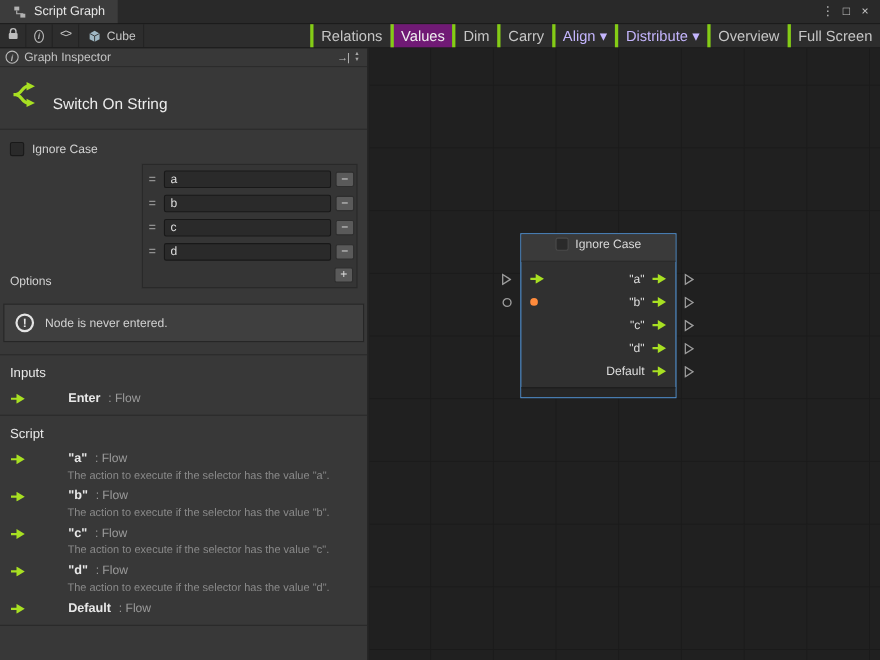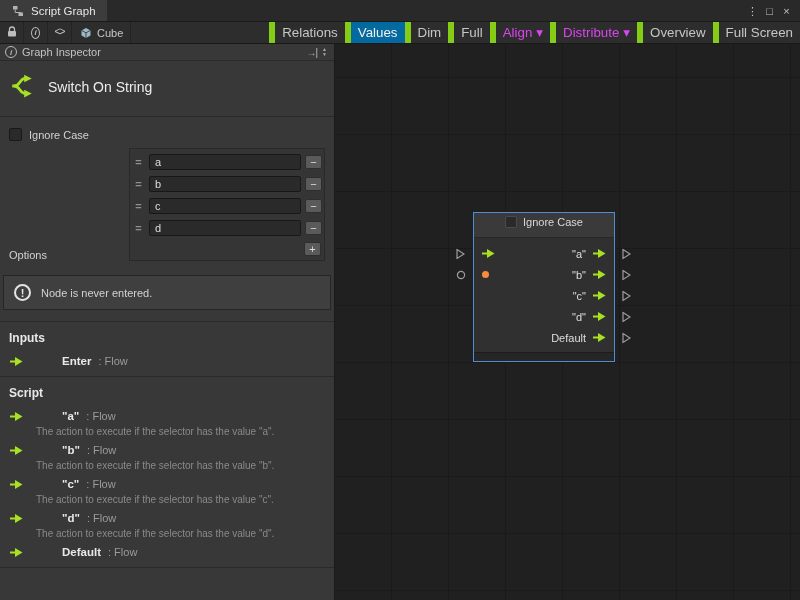--- a/index.html
+++ b/index.html
@@ -20,39 +20,39 @@
     color:#E6E6E6; font-size:11.5px; }
   .win-controls { margin-left:auto; display:flex; align-items:center; padding-right:5px; color:#C4C4C4; }
   .win-btn { width:17px; height:22px; text-align:center; font-size:11px; line-height:22px; }
 
   
   .toolbar { position:absolute; top:22px; left:0; right:0; height:22px; background:#2D2D2D;
     border-bottom:1px solid #191919; display:flex; align-items:stretch; color:#C6C6C6; }
   .tb-btn { display:flex; align-items:center; padding:0 7px; border-right:1px solid #232323; gap:4px; }
   .tb-icon-btn { width:24px; justify-content:center; }
   .tb-right { margin-left:auto; display:flex; align-items:stretch; }
-  .tb-right .tb-btn { border-right:none; border-left:6px solid #84cc16; }
-  .tb-btn.active { background:#0369a1; color:#F0F0F0; }
-  .tb-btn.disabled { color:#d946ef; }
+  .tb-right .tb-btn { border-right:none; border-left:3px solid #84cc16; }
+  .tb-btn.active { background:#701a75; color:#F0F0F0; }
+  .tb-btn.disabled { color:#c4b5fd; }
   .zoom-area { display:flex; align-items:center; gap:7px; padding:0 9px; }
   .slider { width:92px; height:2px; background:#141414; position:relative; border-radius:1px; }
   .knob { position:absolute; right:-3px; top:-4px; width:10px; height:10px; background:#B6B6B6; border-radius:50%; }
   .circle-i { width:12px; height:12px; border-radius:50%; border:1px solid #B9B9B9; color:#B9B9B9;
     display:flex; align-items:center; justify-content:center; font-size:8px; font-style:italic; font-weight:bold; }
   .code-glyph { font-family:"Liberation Mono","DejaVu Sans Mono",monospace; font-size:10px; letter-spacing:-1px; }
 
   
   .inspector { position:absolute; top:44px; left:0; width:335px; bottom:0; background:#383838;
     border-right:1px solid #1B1B1B; display:flex; flex-direction:column; overflow:hidden; }
   .insp-header { flex:0 0 17px; display:flex; align-items:center; gap:5px; padding:0 5px;
     border-bottom:1px solid #2B2B2B; color:#C2C2C2; }
   .insp-header .hspacer { flex:1; }
   .dock-glyph { color:#BDBDBD; font-size:10px; letter-spacing:-1px; }
   .spinner { display:flex; flex-direction:column; line-height:5px; font-size:5px; color:#A8A8A8; padding-right:2px; }
-  .insp-title { flex:0 0 auto; display:flex; align-items:center; gap:13px; padding:12px 9px 15px;
+  .insp-title { flex:0 0 auto; display:flex; align-items:flex-end; gap:13px; padding:12px 9px 15px;
     border-bottom:1px solid #2A2A2A; }
   .insp-title .name { font-size:14px; color:#ECECEC; }
 
   .props { flex:0 0 auto; padding:11px 9px 4px; }
   .checkbox-row { display:flex; align-items:center; gap:7px; margin-bottom:7px; }
   .checkbox { width:13px; height:13px; background:#2A2A2A; border:1px solid #191919; border-radius:2px; flex:0 0 auto; }
   .options-row { display:flex; align-items:flex-end; }
   .options-list { margin-left:auto; width:196px; background:#353535; border:1px solid #292929; padding:2px; }
   .opt-row { display:flex; align-items:center; gap:4px; height:22px; }
   .opt-handle { width:13px; text-align:center; color:#909090; font-weight:bold; }
@@ -61,25 +61,25 @@
   .sq-btn { width:17px; height:14px; background:#5A5A5A; border:1px solid #2E2E2E; border-radius:2px;
     color:#DEDEDE; font-size:11px; line-height:11px; text-align:center; flex:0 0 auto; }
   .opt-footer { display:flex; justify-content:flex-end; padding:3px 1px 2px; }
 
   .warning-box { flex:0 0 auto; margin:10px 3px 11px; border:1px solid #262626; background:#3F3F3F;
     display:flex; align-items:center; gap:10px; padding:8px 10px; }
   .warn-icon { width:17px; height:17px; border-radius:50%; border:2px solid #E4E4E4; color:#E4E4E4;
     font-weight:bold; display:flex; align-items:center; justify-content:center; font-size:11px; flex:0 0 auto; }
 
   .io-section { flex:0 0 auto; border-top:1px solid #2A2A2A; padding:9px 9px 4px; }
-  .io-header { font-size:12px; font-weight:bold; color:#E8E8E8; margin-bottom:10px; }
+  .io-header { font-size:12px; font-weight:normal; color:#E8E8E8; margin-bottom:10px; }
   .io-row { display:flex; align-items:center; gap:7px; margin-bottom:5px; }
   .io-name { font-weight:bold; font-size:11.5px; color:#E8E8E8;padding-left:32px; }
   .io-type { color:#9B9B9B; }
-  .io-desc { margin:-1px 0 6px 27px; color:#8A8A8A; font-size:10px; line-height:1.2; }
+  .io-desc { margin:-1px 0 6px 27px; color:#8A8A8A; font-size:10px; line-height:1.2;text-align:center; }
   .io-desc:empty { display:none; }
   .dot { width:7px; height:7px; border-radius:50%; background:#FF8B3C; flex:0 0 auto; }
   .iconw { display:flex; align-items:center; justify-content:center; width:14px; flex:0 0 auto; }
 
   .panel-spacer { flex:1 1 0; min-height:0; }
   .panel-footer { flex:0 0 42px; border-top:1px solid #2A2A2A; }
 
   
   .canvas { position:absolute; left:336px; top:44px; right:0; bottom:0; background:#202020;
     background-image:linear-gradient(#1A1A1A 1px, transparent 1px),
@@ -147,21 +147,21 @@
           <path d="M6 1l4.5 2.4v5.2L6 11 1.5 8.6V3.4z" fill="#9FB8C4"></path>
           <path d="M1.5 3.4L6 5.8l4.5-2.4M6 5.8V11" stroke="#2D2D2D" stroke-width="0.8" fill="none"></path>
         </svg>
     </span>
     <span>Cube</span>
   </div>
   <div class="tb-right">
     <button class="tb-btn">Relations</button>
     <button class="tb-btn active">Values</button>
     <button class="tb-btn">Dim</button>
-    <button class="tb-btn">Full</button>
+    <button class="tb-btn">Carry</button>
     <button class="tb-btn disabled">
       <span>Align</span>
       <span>▾</span>
     </button>
     <button class="tb-btn disabled">
       <span>Distribute</span>
       <span>▾</span>
     </button>
     <button class="tb-btn">Overview</button>
     <button class="tb-btn">Full Screen</button>

